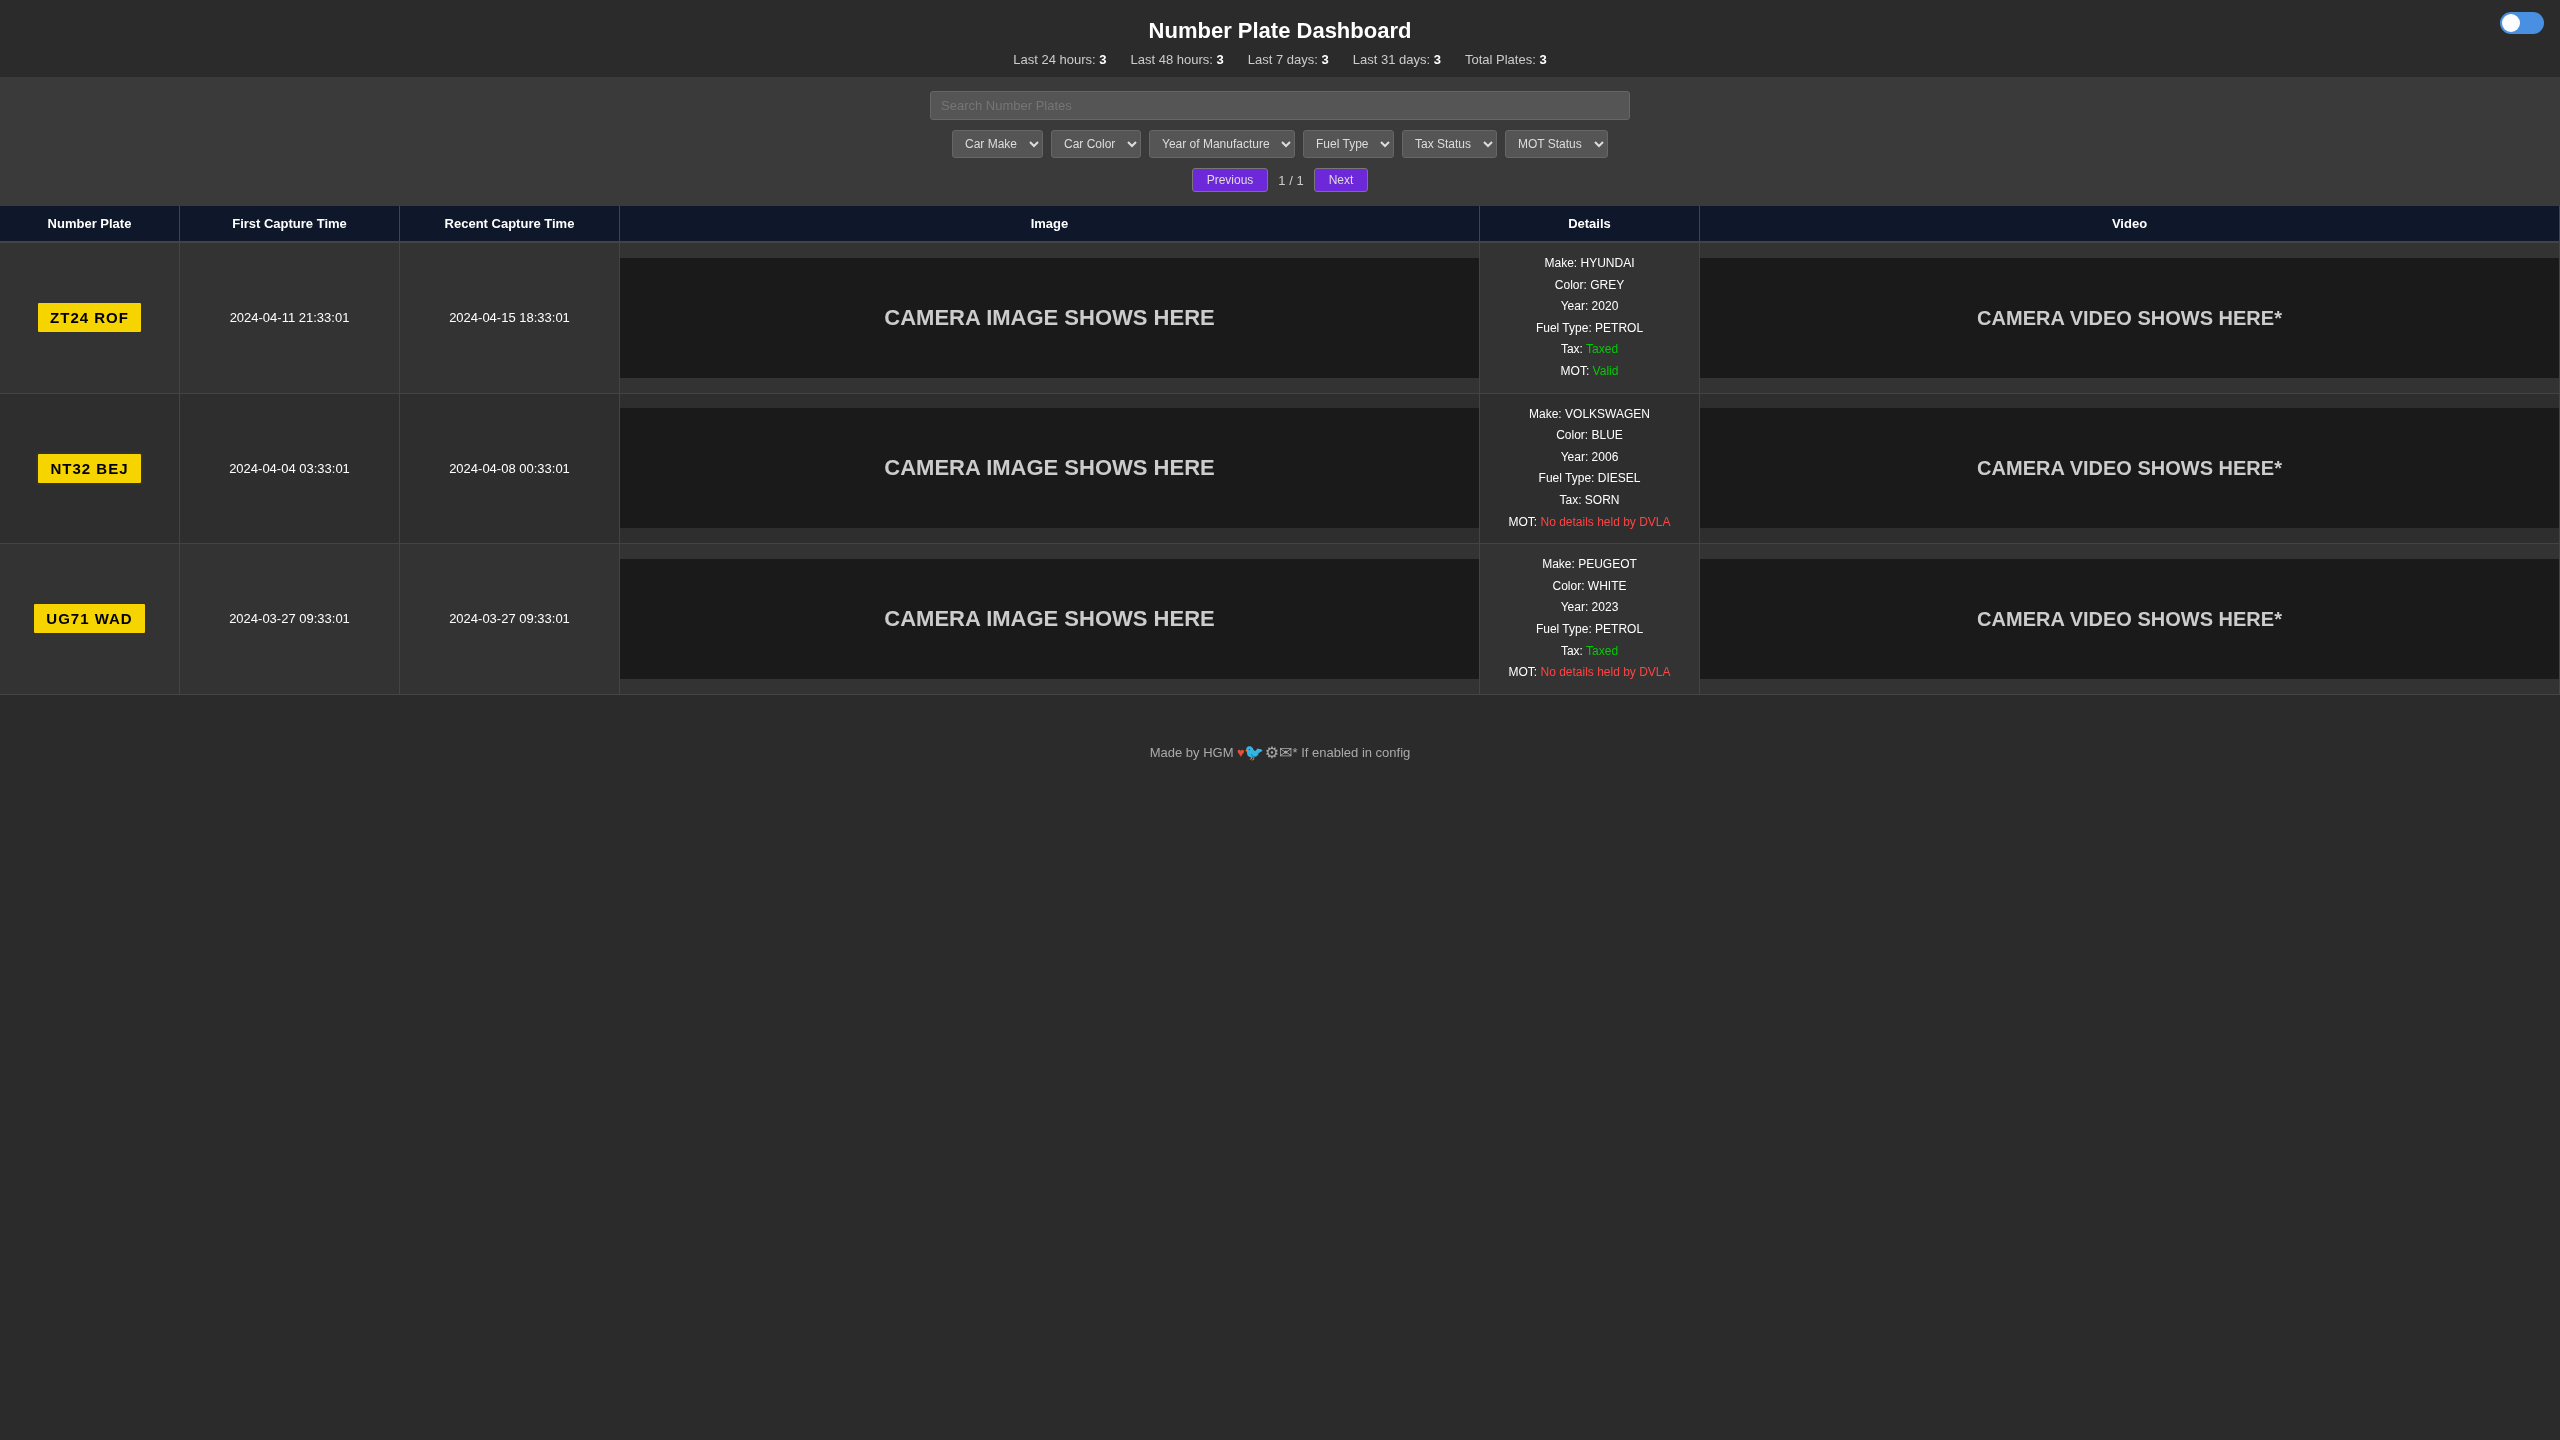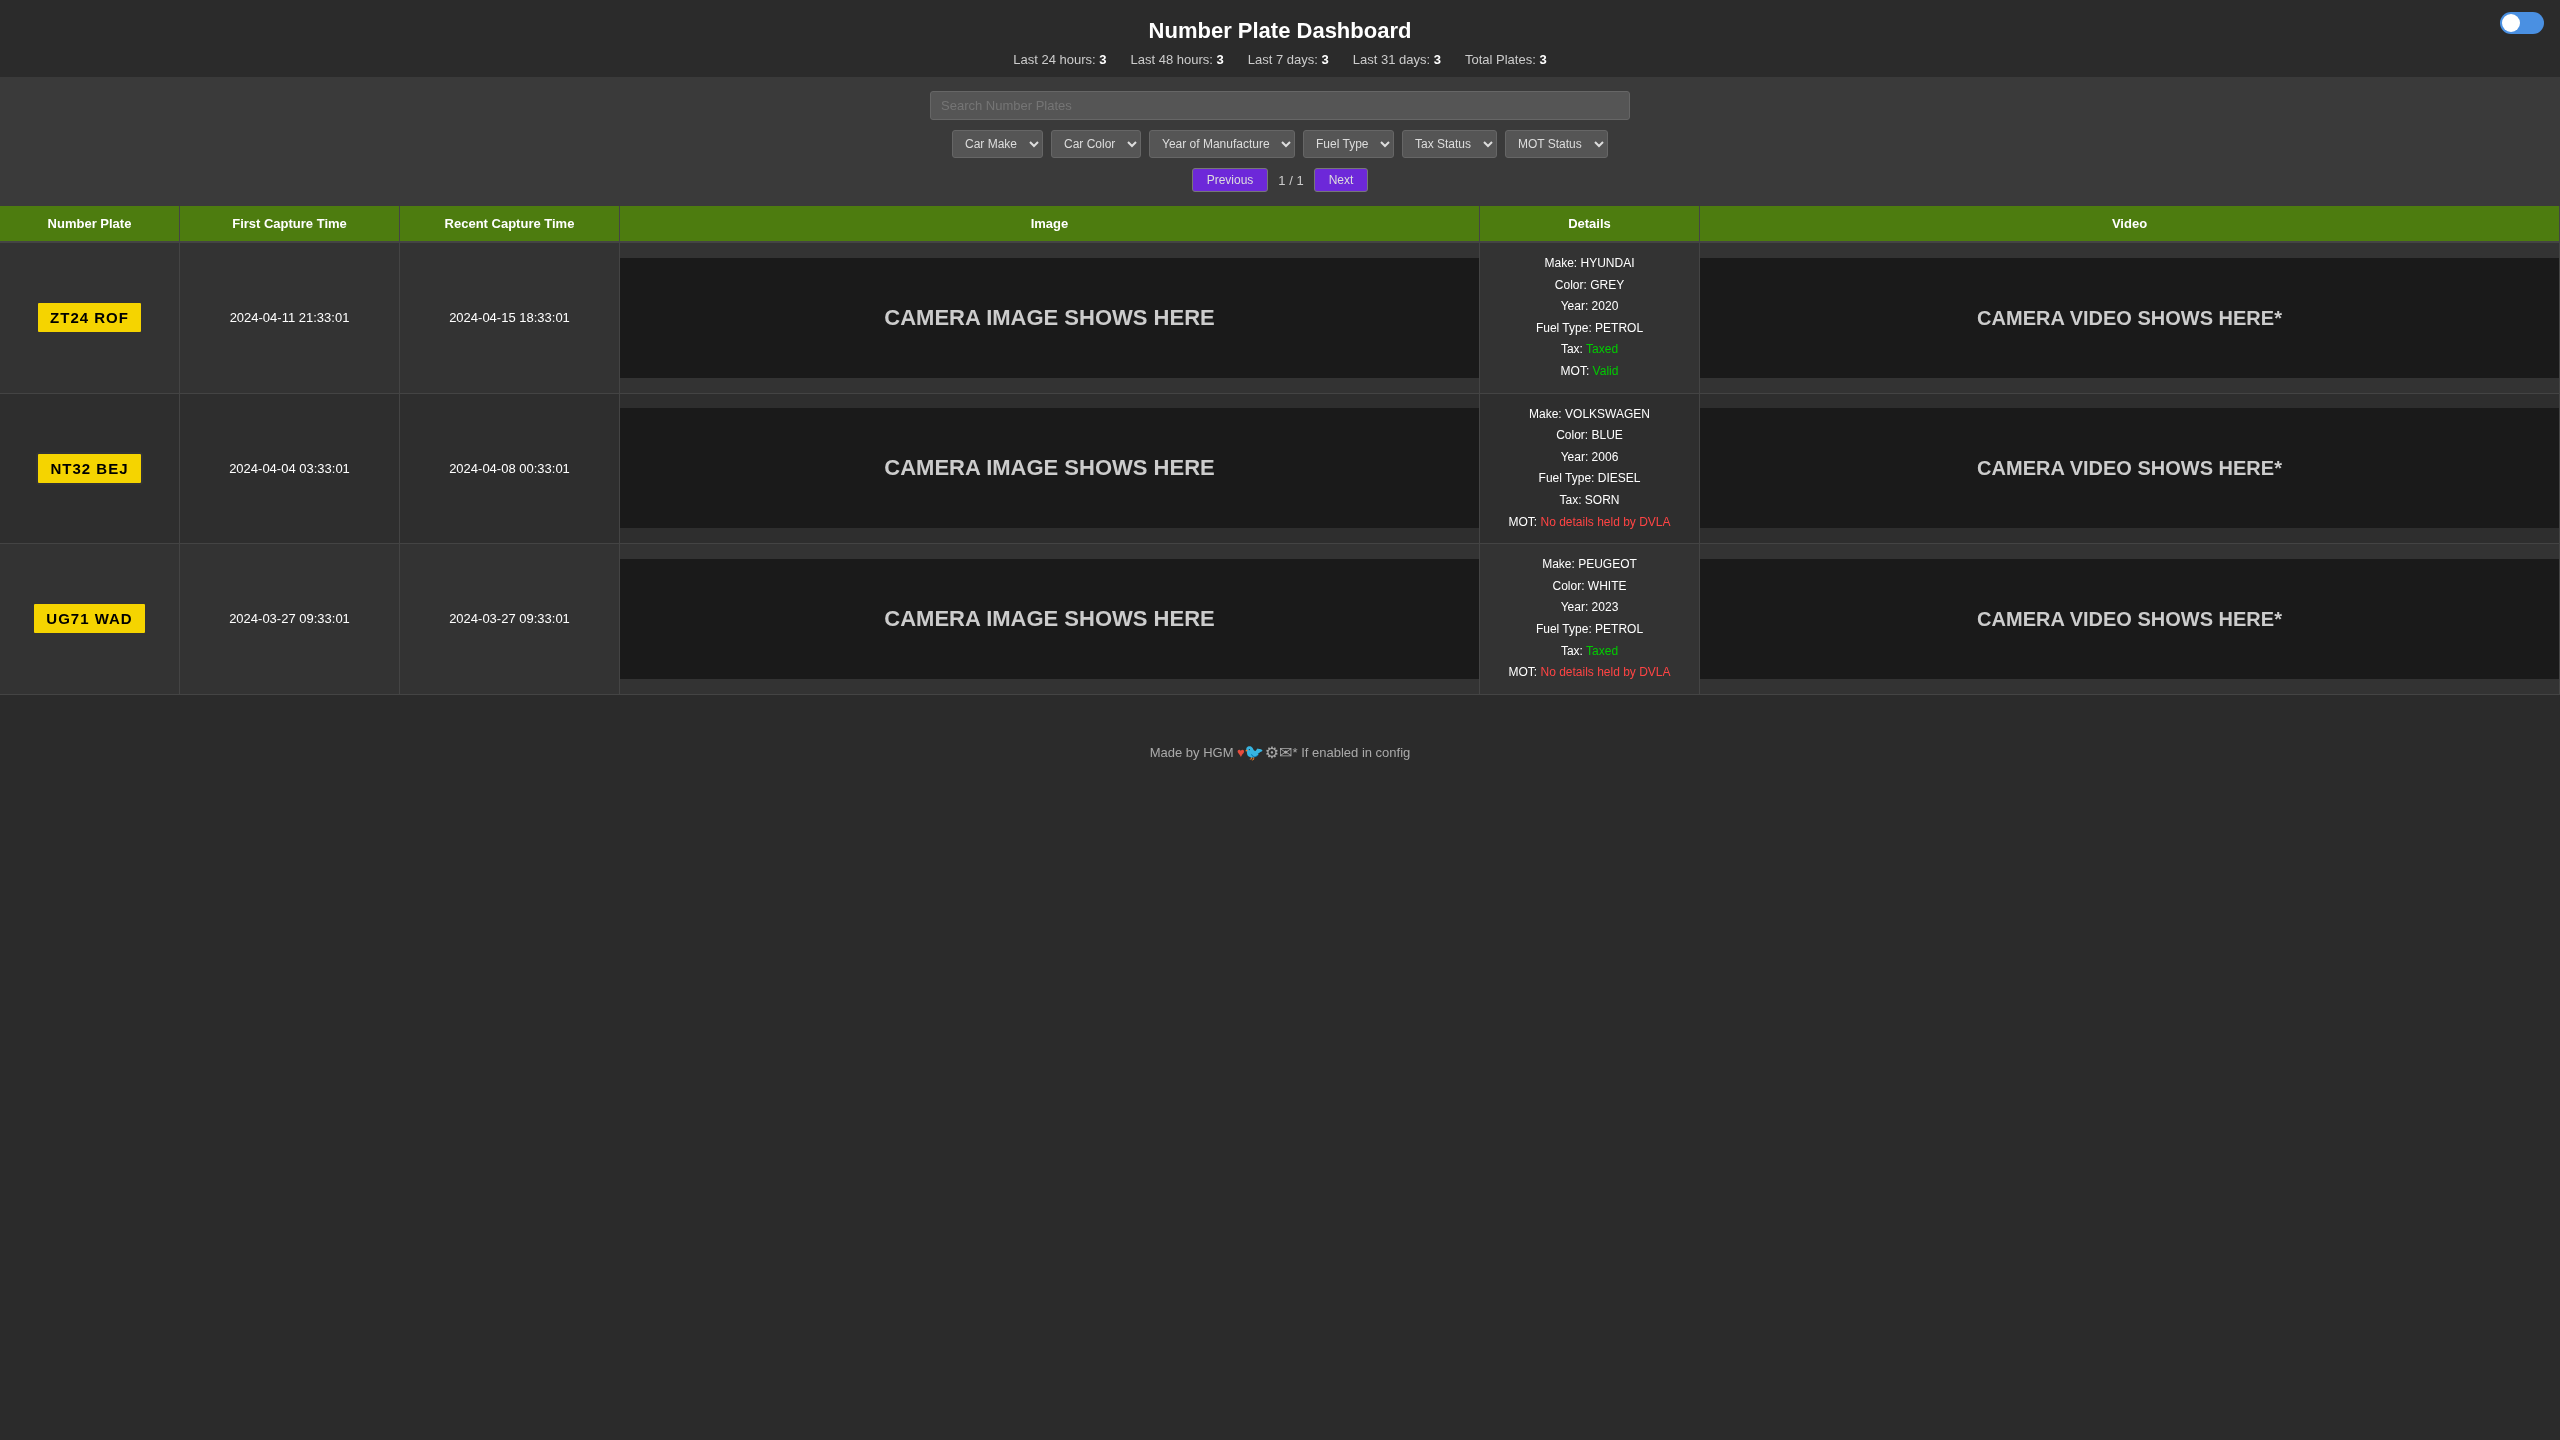--- a/index.html
+++ b/index.html
@@ -80,21 +80,21 @@
     .pagination-info {
       font-size: 13px;
       color: #ccc;
     }
     .table-container {
       width: 100%;
     }
     .table-header {
       display: grid;
       grid-template-columns: 180px 220px 220px 1fr 220px 1fr;
-      background: #4d7c0f;
+      background: #0f172a;
       border-bottom: 2px solid #444;
     }
     .table-header-cell {
       padding: 10px 8px;
       text-align: center;
       font-weight: bold;
       font-size: 13px;
       color: #fff;
       border-right: 1px solid #444;
     }

